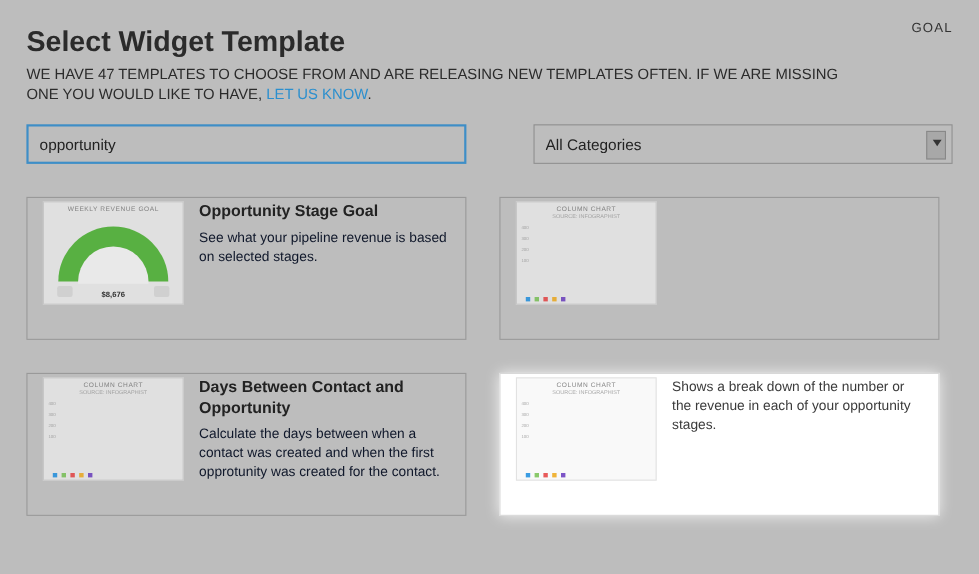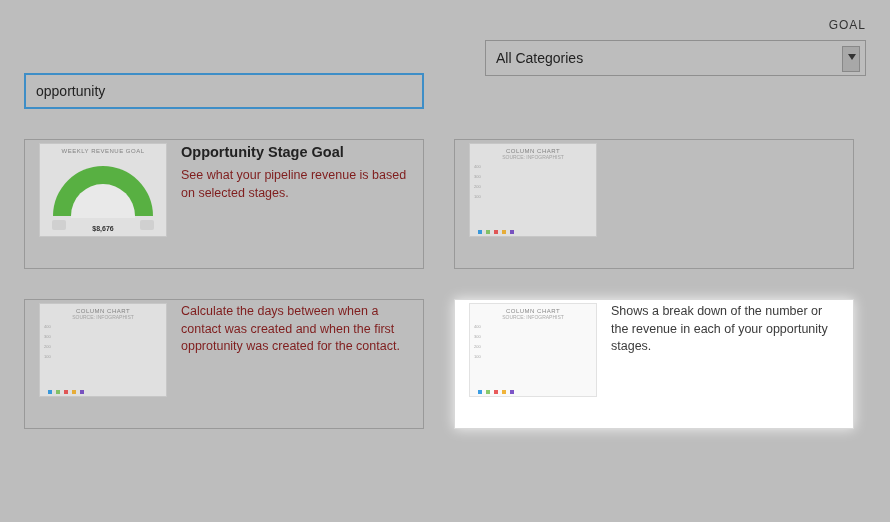--- a/index.html
+++ b/index.html
@@ -43,21 +43,20 @@
   }
   .search {
     flex: 0 0 400px;
     height: 36px;
     border: 2px solid #3e8ec7;
     background: #bdbdbd;
     padding: 0 10px;
     font-size: 14px;
     color: #222;
     outline: none;
-    margin-top: 33px;
   }
   .select-wrap {
     flex: 1;
     position: relative;
     padding-left: 31px;
   }
   .select {
     width: 100%;
     height: 36px;
     border: 1px solid #8f8f8f;
@@ -127,21 +126,21 @@
     font-weight: 700;
     color: #222;
     margin-bottom: 6px;
     line-height: 1.25;
   }
   .card-desc {
     font-size: 12.5px;
     color: #3b3b3b;
     line-height: 1.4;
   }
-  .card:not(.highlight) .card-desc { color:#7f1d1d; }
+  .card:not(.highlight) .card-desc { color:#0f172a; }
   
   .gauge {
     position:absolute; left:10px; right:10px; top:22px; height:60px;
   }
   .gauge .arc {
     width: 100px; height:50px;
     border-radius: 100px 100px 0 0;
     background: #5cb745;
     position:relative;
     margin: 0 auto;
@@ -168,20 +167,24 @@
   .legend { position:absolute; left:8px; right:4px; bottom:2px; display:flex; gap:4px; flex-wrap:wrap;}
   .legend span{ font-size:4px; color:#888; display:flex; align-items:center; gap:1px;}
   .legend span i{ width:4px; height:4px; display:inline-block;}
 </style>
 </head>
 <body>
 
 <div class="close">GOAL</div>
 
 <div class="container">
+  <div class="title">Select Widget Template</div>
+  <div class="subtitle">
+    <span>WE HAVE 47 TEMPLATES TO CHOOSE FROM AND ARE RELEASING NEW TEMPLATES OFTEN. IF WE ARE MISSING ONE YOU WOULD LIKE TO HAVE, </span><a href="#">LET US KNOW</a><span>.</span>
+  </div>
 
   <div class="controls">
     <input class="search" type="text" value="opportunity" style="">
     <div class="select-wrap">
       <select class="select">
         <option>All Categories</option>
       </select>
       <span class="select-caret"></span>
     </div>
   </div>
@@ -369,20 +372,21 @@
             </span>
             <span>
               <i style="background:#f0b43a"></i>
             </span>
             <span>
               <i style="background:#7d55c7"></i>
             </span>
           </div>
   </div>
         <div class="card-body">
+       <div class="card-title">Days Between Contact and Opportunity</div>
        <div class="card-desc">Calculate the days between when a contact was created and when the first opprotunity was created for the contact.</div>
      </div>
       </div>
       <div class="card highlight">
         <div class="thumb">
     <div class="thumb-title">COLUMN CHART</div>
     <div class="thumb-sub">SOURCE: INFOGRAPHIST</div>
     <div class="axis-y">
             <div>400</div>
             <div>300</div>

